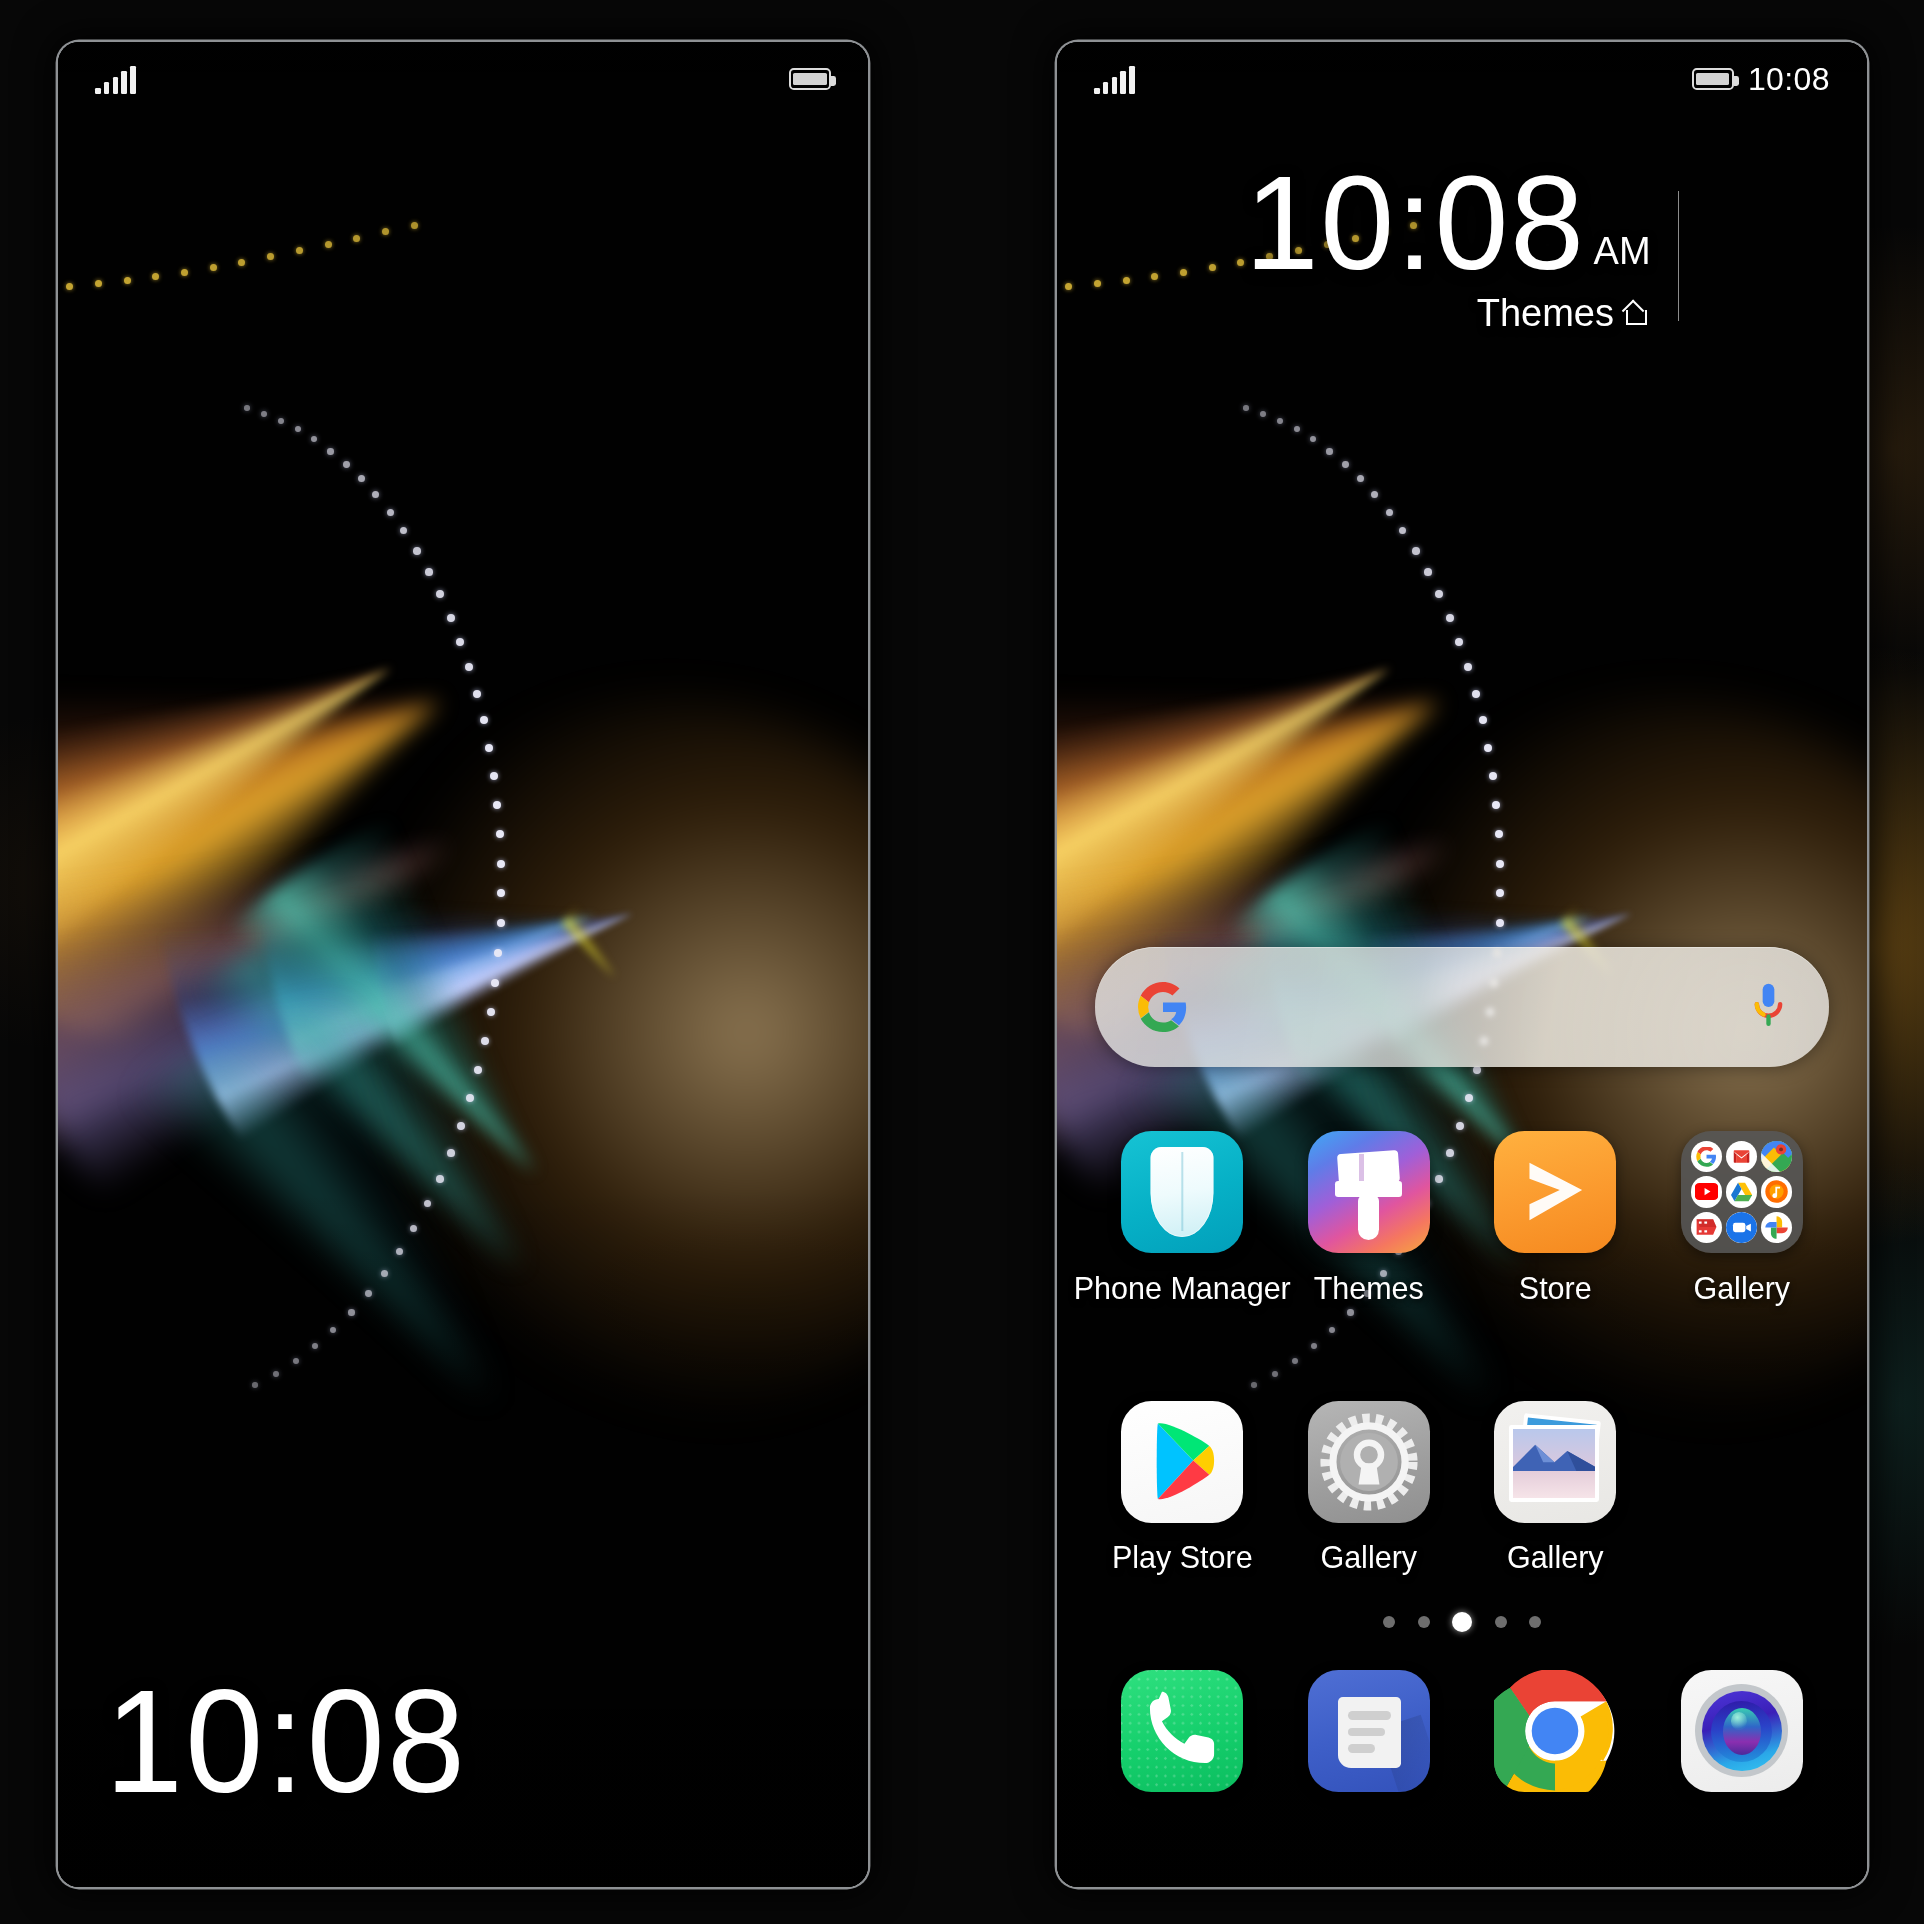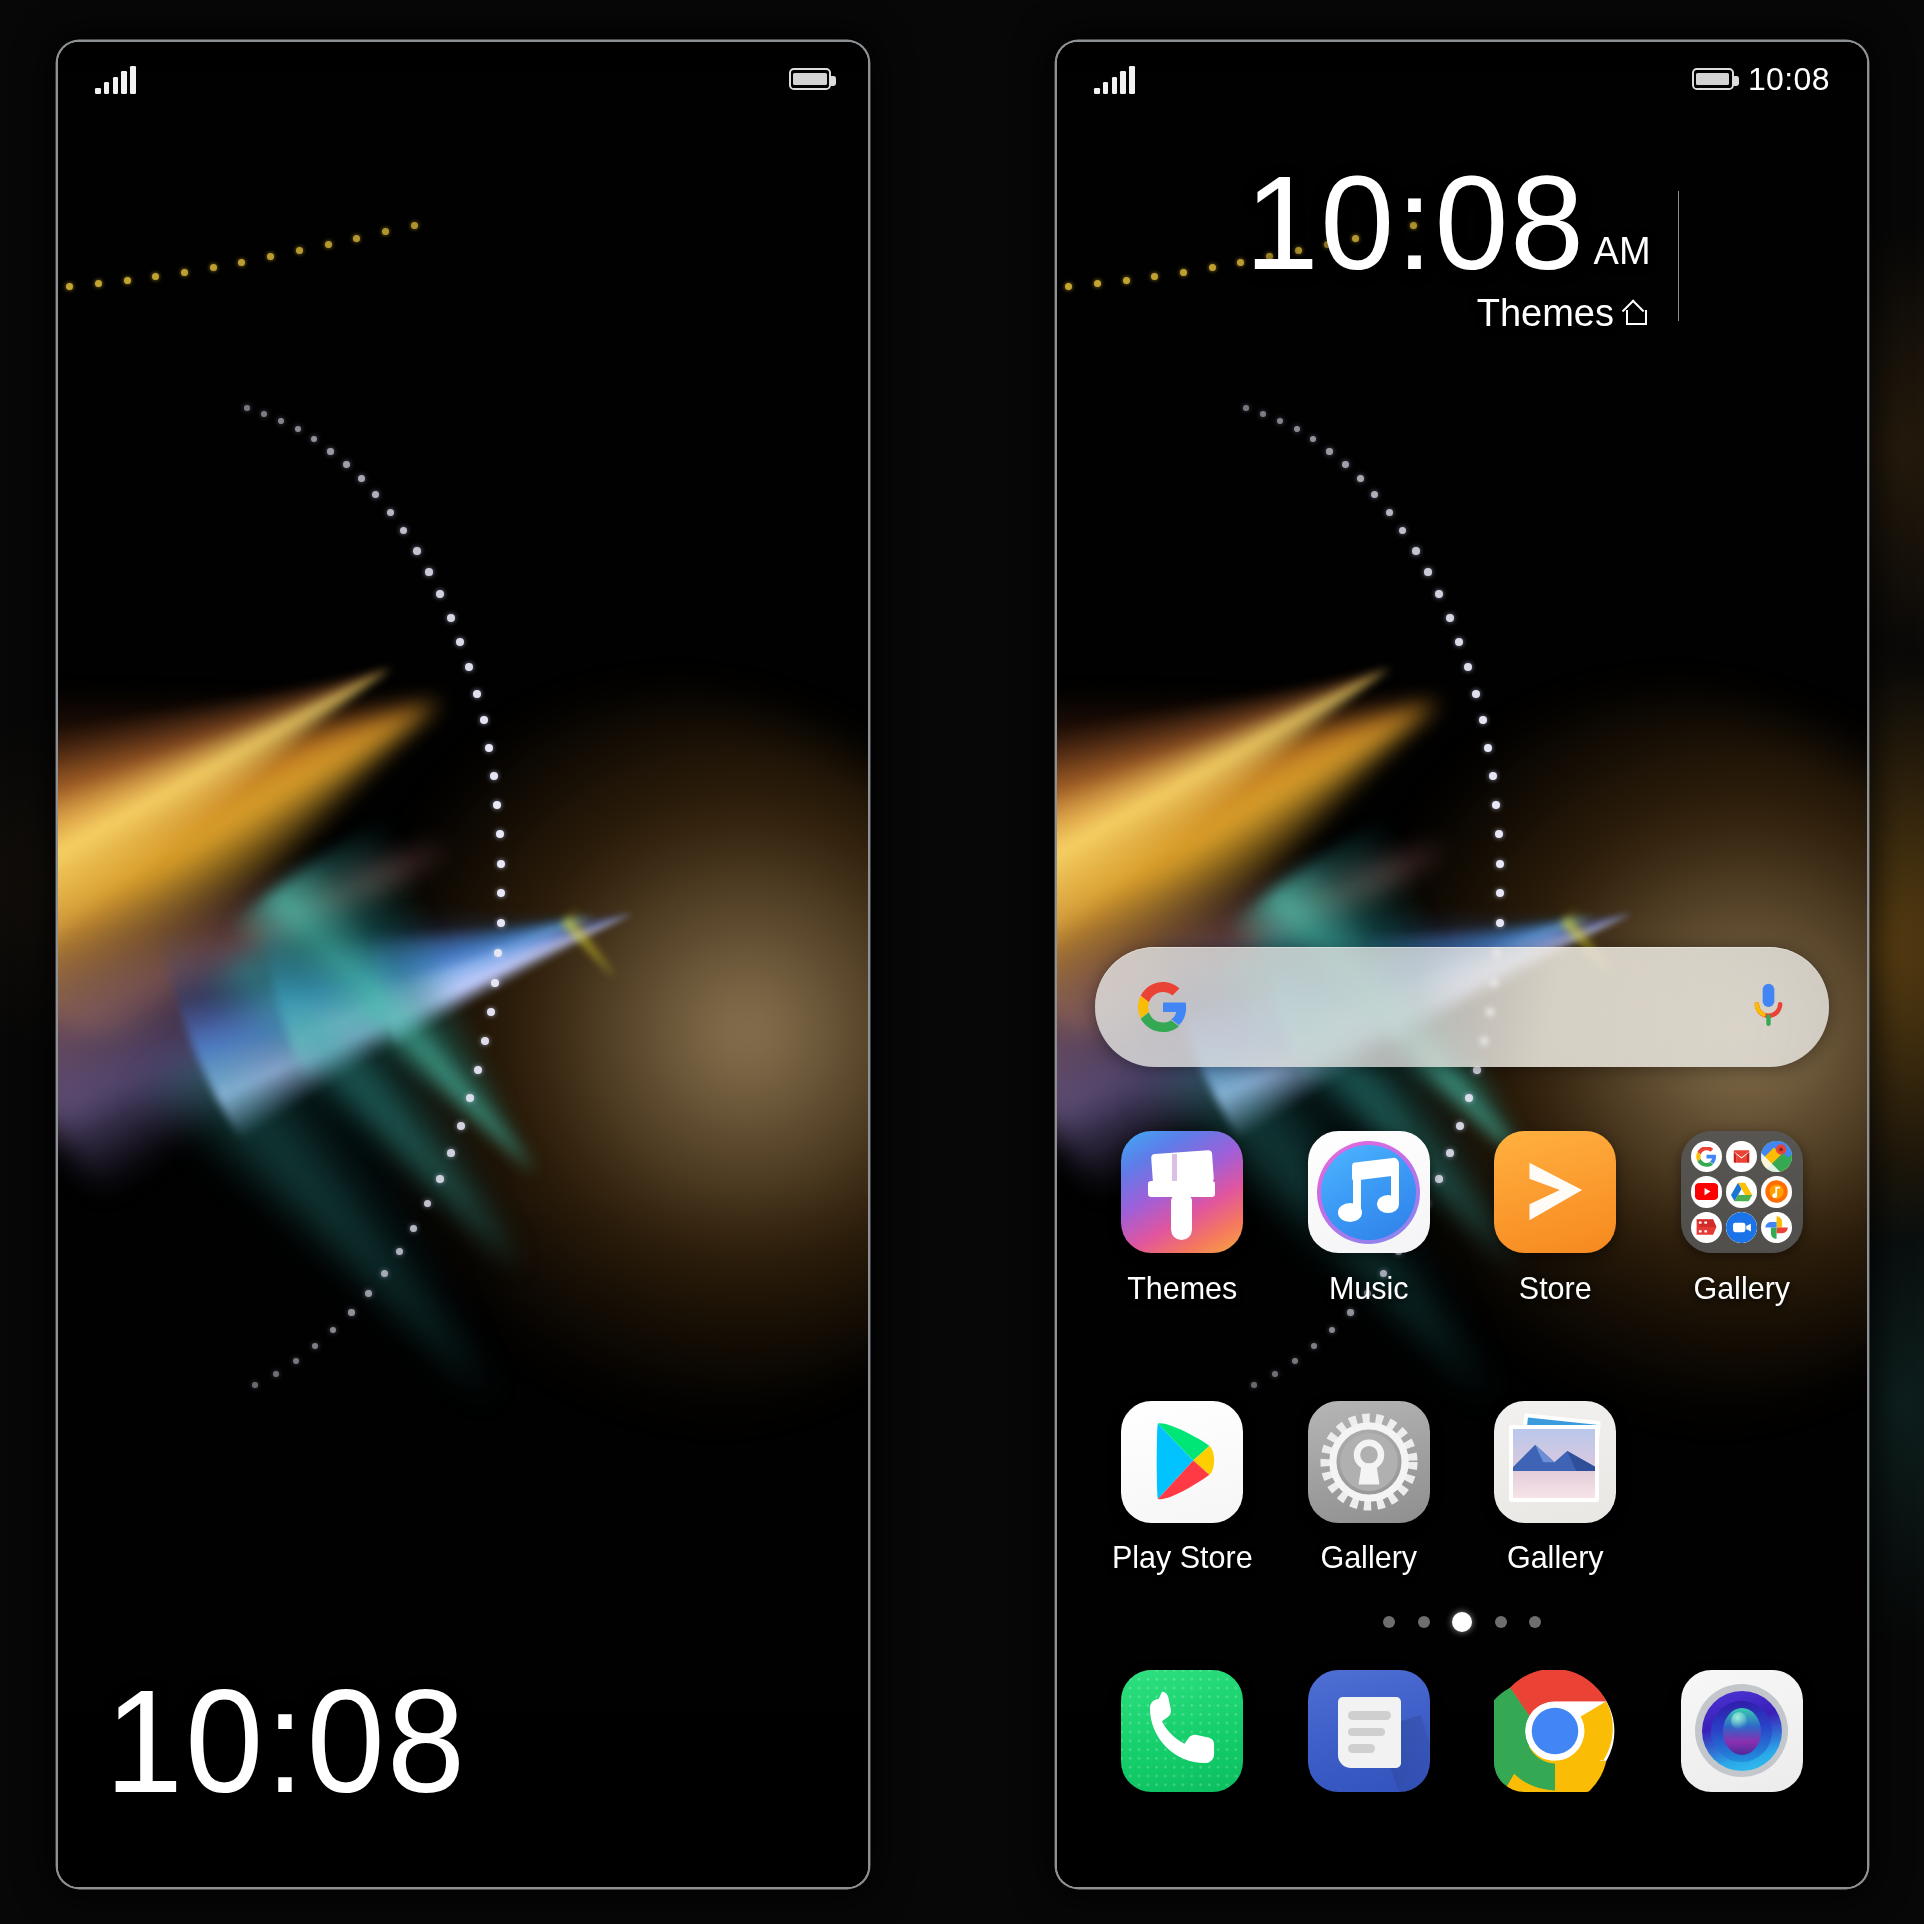--- a/index.html
+++ b/index.html
@@ -729,43 +729,37 @@
               <rect x="8" y="1" width="8" height="16" rx="4" fill="#4285F4"></rect>
               <path d="M4 15a8 8 0 0016 0" stroke="#EA4335" stroke-width="3" fill="none" stroke-linecap="round"></path>
               <path d="M4 15a8 8 0 004.6 7.2" stroke="#FBBC05" stroke-width="3" fill="none" stroke-linecap="round"></path>
               <rect x="10.5" y="22" width="3" height="8" rx="1.5" fill="#34A853"></rect>
             </svg>
           </span>
         </div>
 
         <div class="app-grid">
 
+          <div class="app">
+            <div class="ico ico-manager">
+              <span class="shield"></span>
+            </div>
+            <div class="app-label">Phone Manager</div>
+          </div>
 
           <div class="app">
             <div class="ico ico-themes">
               <span class="brush-head"></span>
               <span class="brush-slit"></span>
               <span class="brush-band"></span>
               <span class="brush-handle"></span>
             </div>
             <div class="app-label">Themes</div>
           </div>
 
-          <div class="app">
-            <div class="ico ico-music">
-              <span class="mu-ring"></span>
-              <span class="mu-circle"></span>
-              <span class="mu-note-beam"></span>
-              <span class="mu-stem-a"></span>
-              <span class="mu-stem-b"></span>
-              <span class="mu-head-a"></span>
-              <span class="mu-head-b"></span>
-            </div>
-            <div class="app-label">Music</div>
-          </div>
 
           <div class="app">
             <div class="ico ico-video">
               <span class="vid-play">
                 <svg viewBox="0 0 92 84" width="74" height="67">
                   <path d="M14 6 L80 40 L14 78 L14 58 L52 40 L14 26 Z" fill="#ffffff" opacity=".96"></path>
                 </svg>
               </span>
             </div>
             <div class="app-label">Store</div>

